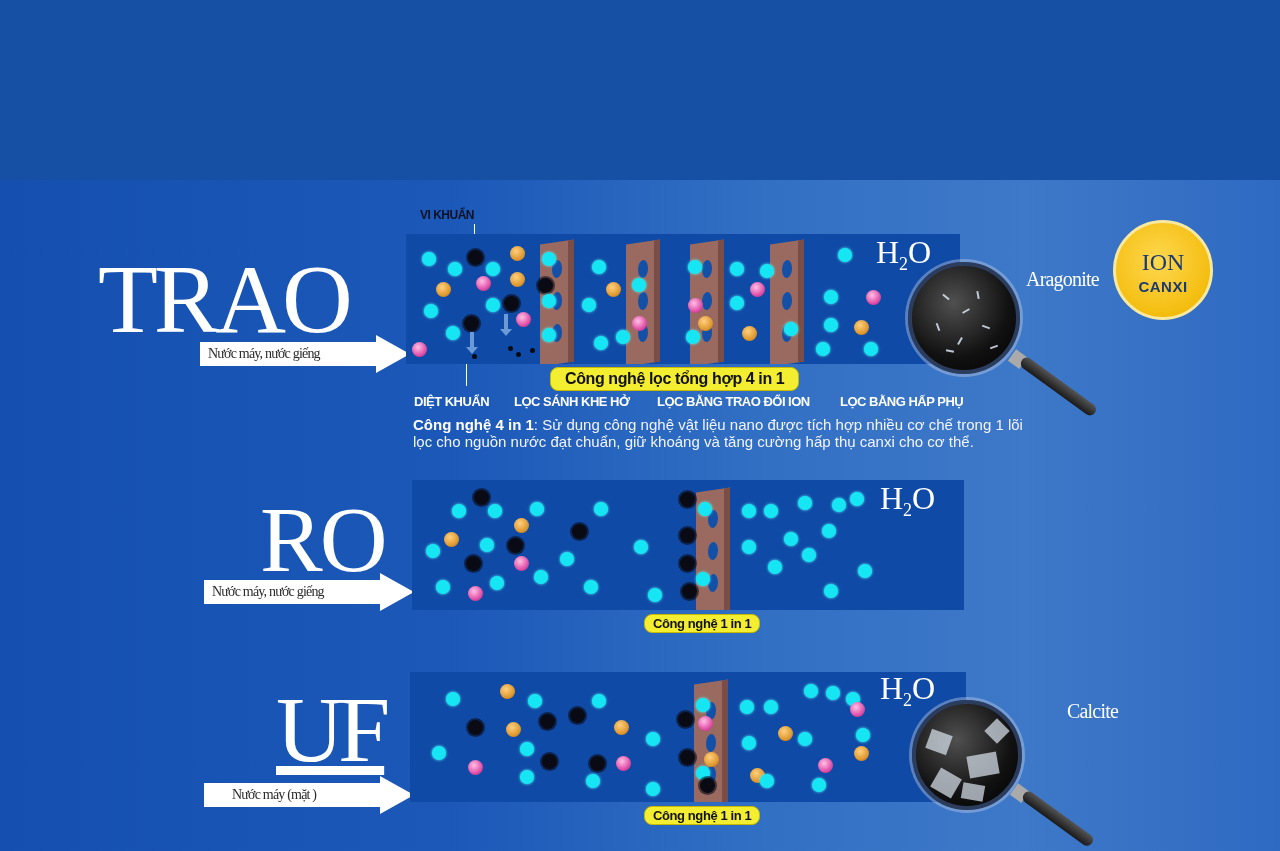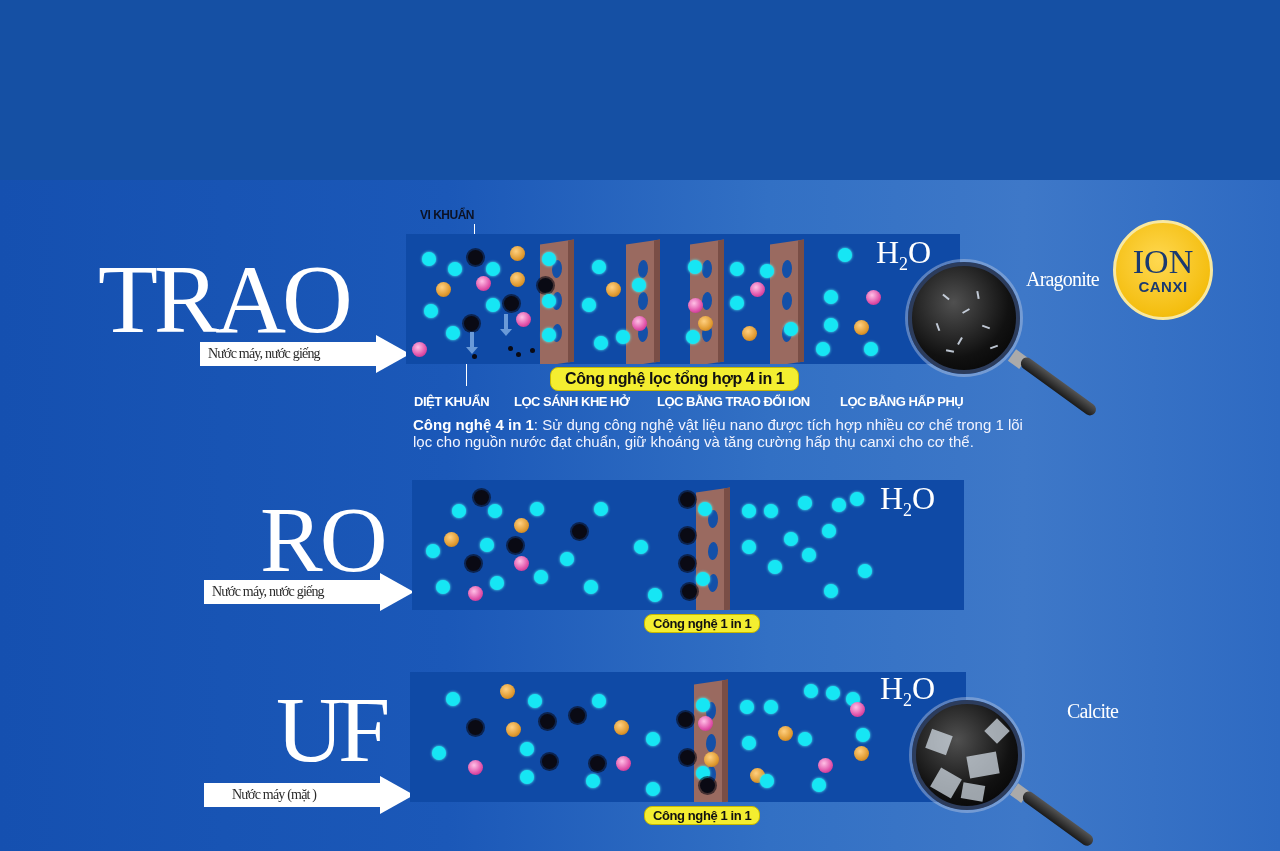--- a/index.html
+++ b/index.html
@@ -81,21 +81,21 @@
       border-radius: 6px; transform-origin: left center; transform: rotate(36deg);
     }
     .ring { position: absolute; height: 14px; width: 14px; background: #aaa; transform-origin: left center; transform: rotate(36deg); }
     .crystal-label { position: absolute; font-family: "Liberation Serif", serif; color: #fff; font-size: 20px; letter-spacing: -0.8px; }
     .ion-badge {
       position: absolute; left: 1113px; top: 40px; width: 100px; height: 100px; border-radius: 50%;
       background: radial-gradient(circle at 45% 40%, #ffd850, #f4be10 70%, #e0a800);
       border: 3px solid #f8e8a0;
       display: flex; flex-direction: column; align-items: center; justify-content: center;
     }
-    .ion-badge .ion { font-family: "Liberation Serif", serif; font-size: 34px; color: #1a3a70; line-height: 32px; text-align: right; }
+    .ion-badge .ion { font-family: "Liberation Serif", serif; font-size: 24px; color: #1a3a70; line-height: 32px; text-align: right; }
     .ion-badge .canxi { font-weight: bold; font-size: 15px; color: #1a3a70; letter-spacing: 0.5px; }
     .crystal { position: absolute; background: rgba(220,230,240,0.7); }
     .shard { position: absolute; width: 8px; height: 2px; background: rgba(230,240,255,0.8); }
     .small-arrow { position: absolute; width: 4px; height: 16px; background: #6a9ad8; }
     .small-arrow::after {
       content: ""; position: absolute; left: -4px; bottom: -6px;
       border-left: 6px solid transparent; border-right: 6px solid transparent; border-top: 7px solid #6a9ad8;
     }
     .bits { position: absolute; width: 5px; height: 5px; background: #0a0a14; border-radius: 50%; }
   </style>
@@ -276,21 +276,21 @@
       <div class="dot c" style="left:420px; top:18px;"></div>
       <div class="dot c" style="left:438px; top:12px;"></div>
       <div class="dot c" style="left:446px; top:84px;"></div>
       <div class="dot c" style="left:390px; top:68px;"></div>
     </div>
     <div class="h2o" style="left:880px; top:300px;">H<sub>2</sub>O</div>
     <div class="pill" style="left:644px; top:434px;">Công nghệ 1 in 1</div>
   </div>
 
   <div>
-    <div class="bigword" style="left:276px; top:502px; font-size:94px; letter-spacing:-6px;">UF</div>
+    <div class="bigword" style="left:276px; top:502px; font-size:94px; letter-spacing:-6px;text-decoration:underline;">UF</div>
     <div class="arrow" style="left:204px; top:596px;">
       <div class="shaft" style="top:7px; width:180px; padding-left:28px;">Nước máy (mặt )</div>
       <div class="head" style="left:176px; top:0;"></div>
     </div>
     <div class="panel" style="left:410px; top:492px; width:556px; height:130px;">
       <div class="membrane" style="left:284px; top:10px; height:122px;">
         <div class="hole" style="left:12px; top:20px;"></div>
           <div class="hole" style="left:12px; top:52px;"></div>
           <div class="hole" style="left:12px; top:84px;"></div>
       </div>

